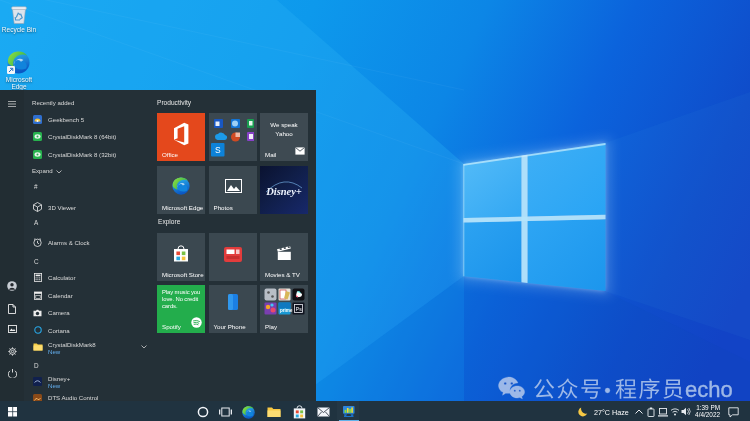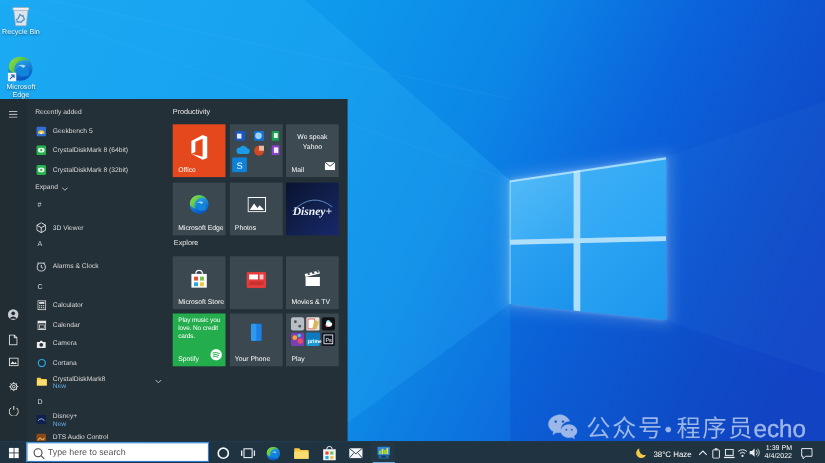--- a/index.html
+++ b/index.html
@@ -408,27 +408,20 @@
   </div>
 </div>
 
 <div id="bar" class="abs">
   <svg class="abs" style="left:7.5px;top:6px" width="9.5" height="9.5" viewBox="0 0 10 10" fill="#fff">
     <rect x="0" y="0" width="4.6" height="4.6"></rect>
         <rect x="5.4" y="0" width="4.6" height="4.6"></rect>
     <rect x="0" y="5.4" width="4.6" height="4.6"></rect>
         <rect x="5.4" y="5.4" width="4.6" height="4.6"></rect>
   </svg>
-  <div id="search">
-    <svg class="abs" style="left:5px;top:3.5px" width="11" height="11" viewBox="0 0 11 11">
-      <circle cx="4.6" cy="4.6" r="3.6" fill="none" stroke="#444" stroke-width="1"></circle>
-      <line x1="7.3" y1="7.3" x2="10.2" y2="10.2" stroke="#444" stroke-width="1"></line>
-    </svg>
-    <span>Type here to search</span>
-  </div>
   <div id="ticons">
 
     <svg class="abs" style="left:197px;top:5px" width="12" height="12" viewBox="0 0 12 12">
       <circle cx="6" cy="6" r="4.6" fill="none" stroke="#f2f6fa" stroke-width="1.5"></circle>
     </svg>
 
     <svg class="abs" style="left:219px;top:5px" width="13" height="12" viewBox="0 0 13 12">
       <rect x="2.8" y="2" width="7.4" height="8" fill="none" stroke="#e8ecf0" stroke-width="1"></rect>
       <rect x="0" y="3.5" width="1.3" height="5" fill="#e8ecf0"></rect>
       <rect x="11.7" y="3.5" width="1.3" height="5" fill="#e8ecf0"></rect>
@@ -467,21 +460,21 @@
       <path d="M1,8.2 L4,8.2 L3.2,10 L1.4,10 Z M7.5,8.2 L10.5,8.2 L10.2,10 L8.3,10 Z" fill="#1b72c8"></path>
       <rect x="1" y="10" width="9.5" height="1" fill="#1b72c8"></rect>
     </svg>
     <div class="abs" style="left:338.5px;top:18.8px;width:20px;height:1.5px;background:#62b2ea;"></div>
   </div>
   <div id="trayarea">
 
     <svg class="abs" style="left:578px;top:6px" width="10" height="10" viewBox="0 0 10 10">
       <path d="M3.2,0.6 a4.6,4.6 0 1 0 6,6 a5,5 0 0 1 -6,-6z" fill="#f6c844"></path>
     </svg>
-    <div class="tray" style="left:594px;top:6.5px;">38°C Haze</div>
+    <div class="tray" style="left:594px;top:6.5px;">27°C Haze</div>
     <svg class="abs" style="left:635px;top:7.5px" width="8" height="5" viewBox="0 0 8 5">
       <path d="M0.5,4.5 L4,1 L7.5,4.5" fill="none" stroke="#e8ecf0" stroke-width="1"></path>
     </svg>
 
     <svg class="abs" style="left:647px;top:6px" width="8" height="10" viewBox="0 0 8 10">
       <rect x="1" y="2" width="6" height="7.5" rx="0.5" fill="none" stroke="#e8ecf0" stroke-width="0.9"></rect>
       <rect x="2.8" y="0.5" width="2.4" height="1.5" fill="#e8ecf0"></rect>
     </svg>
 
     <svg class="abs" style="left:658px;top:6.5px" width="10" height="9" viewBox="0 0 10 9">

